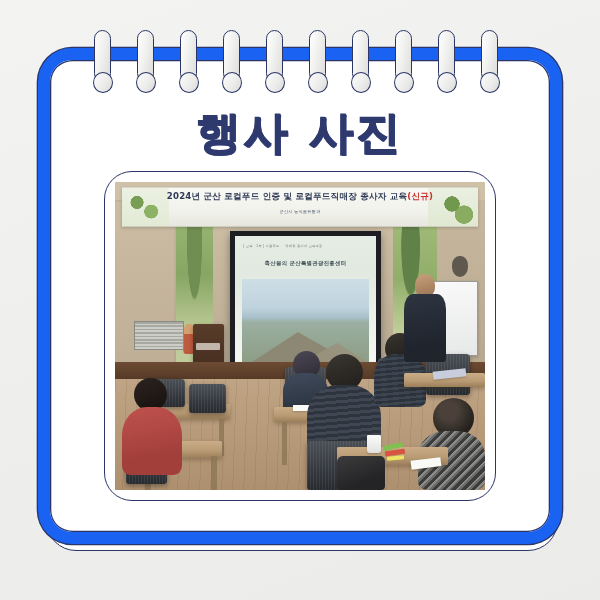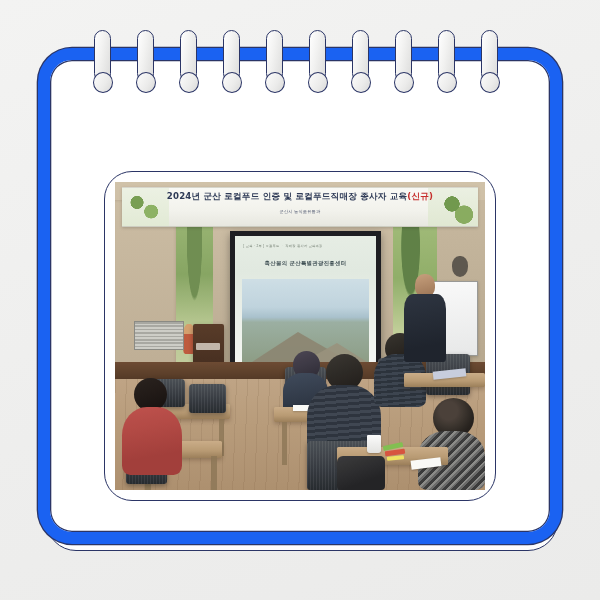--- a/index.html
+++ b/index.html
@@ -374,20 +374,21 @@
 <body>
 
 <div id="stage">
 
   <div class="page-stack s3"></div>
   <div class="page-stack s2"></div>
   <div class="page-stack s1"></div>
 
   <div class="notepad-frame"></div>
 
+  <div class="title">행사 사진</div>
 
   <div class="photo-frame">
     <div class="photo">
 
       <div class="wall"></div>
       <div class="wall-left-panel"></div>
       <div class="wall-right-panel"></div>
 
       <div class="mural"></div>
       <div class="mural2"></div>

